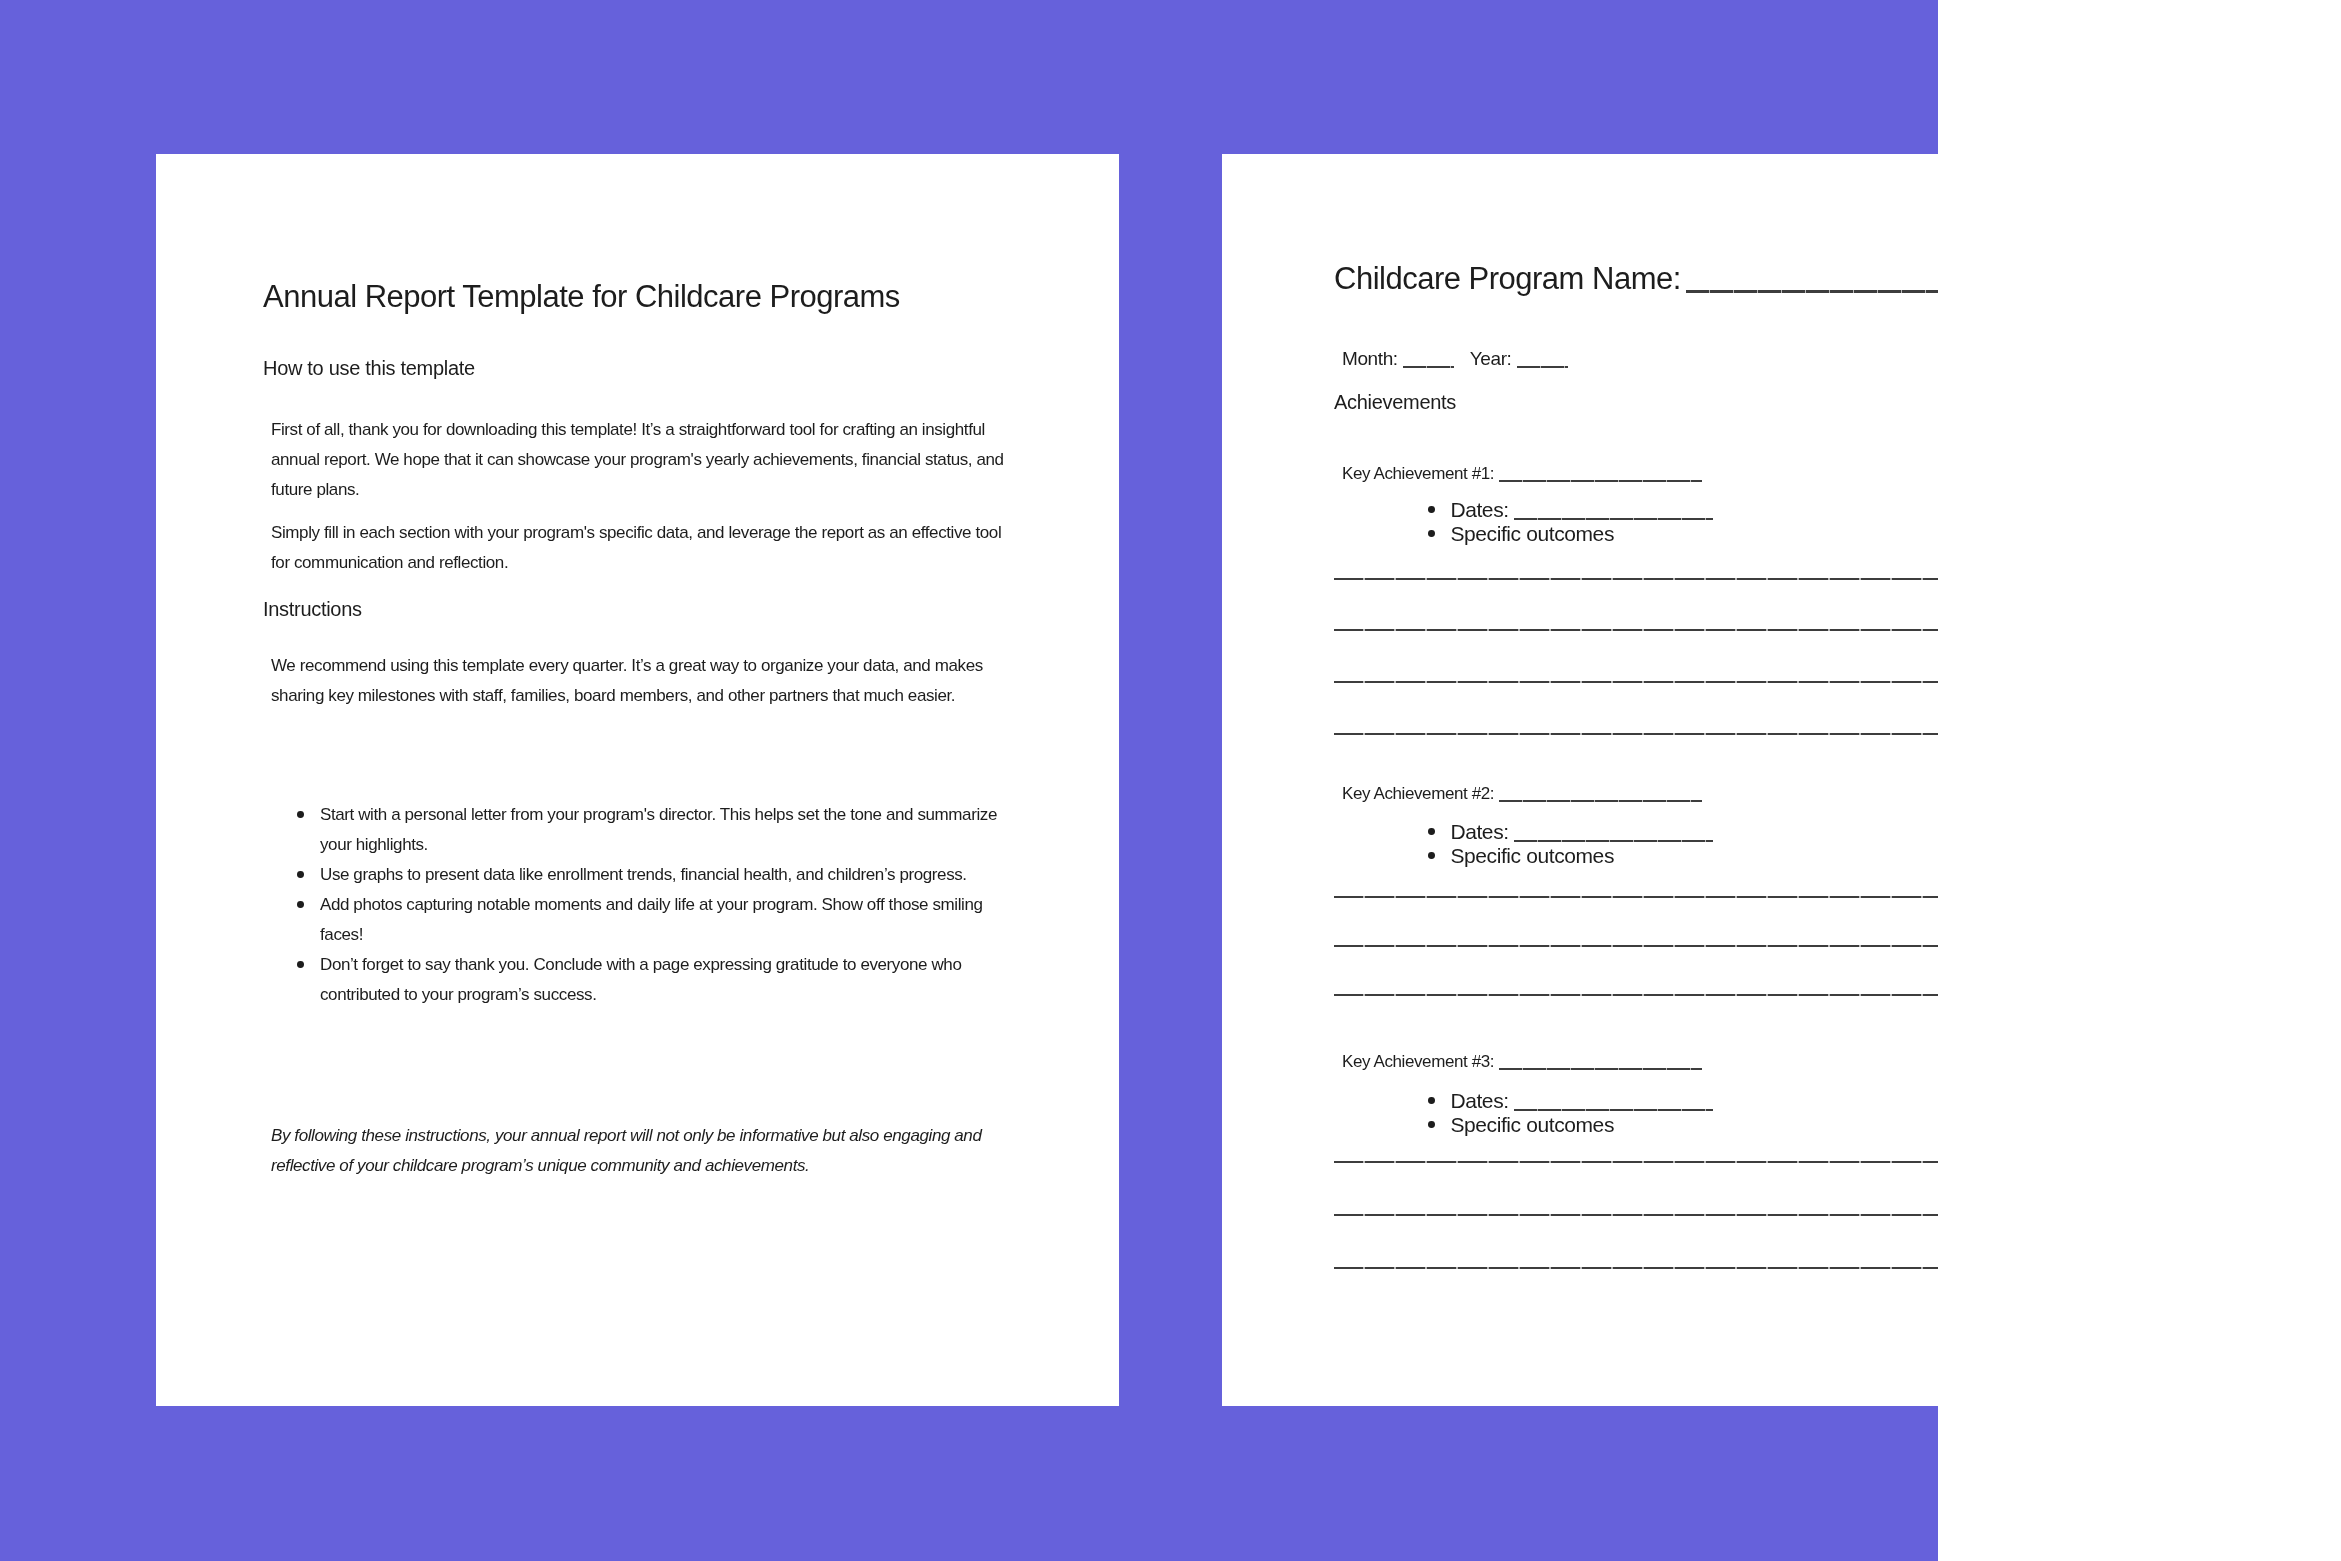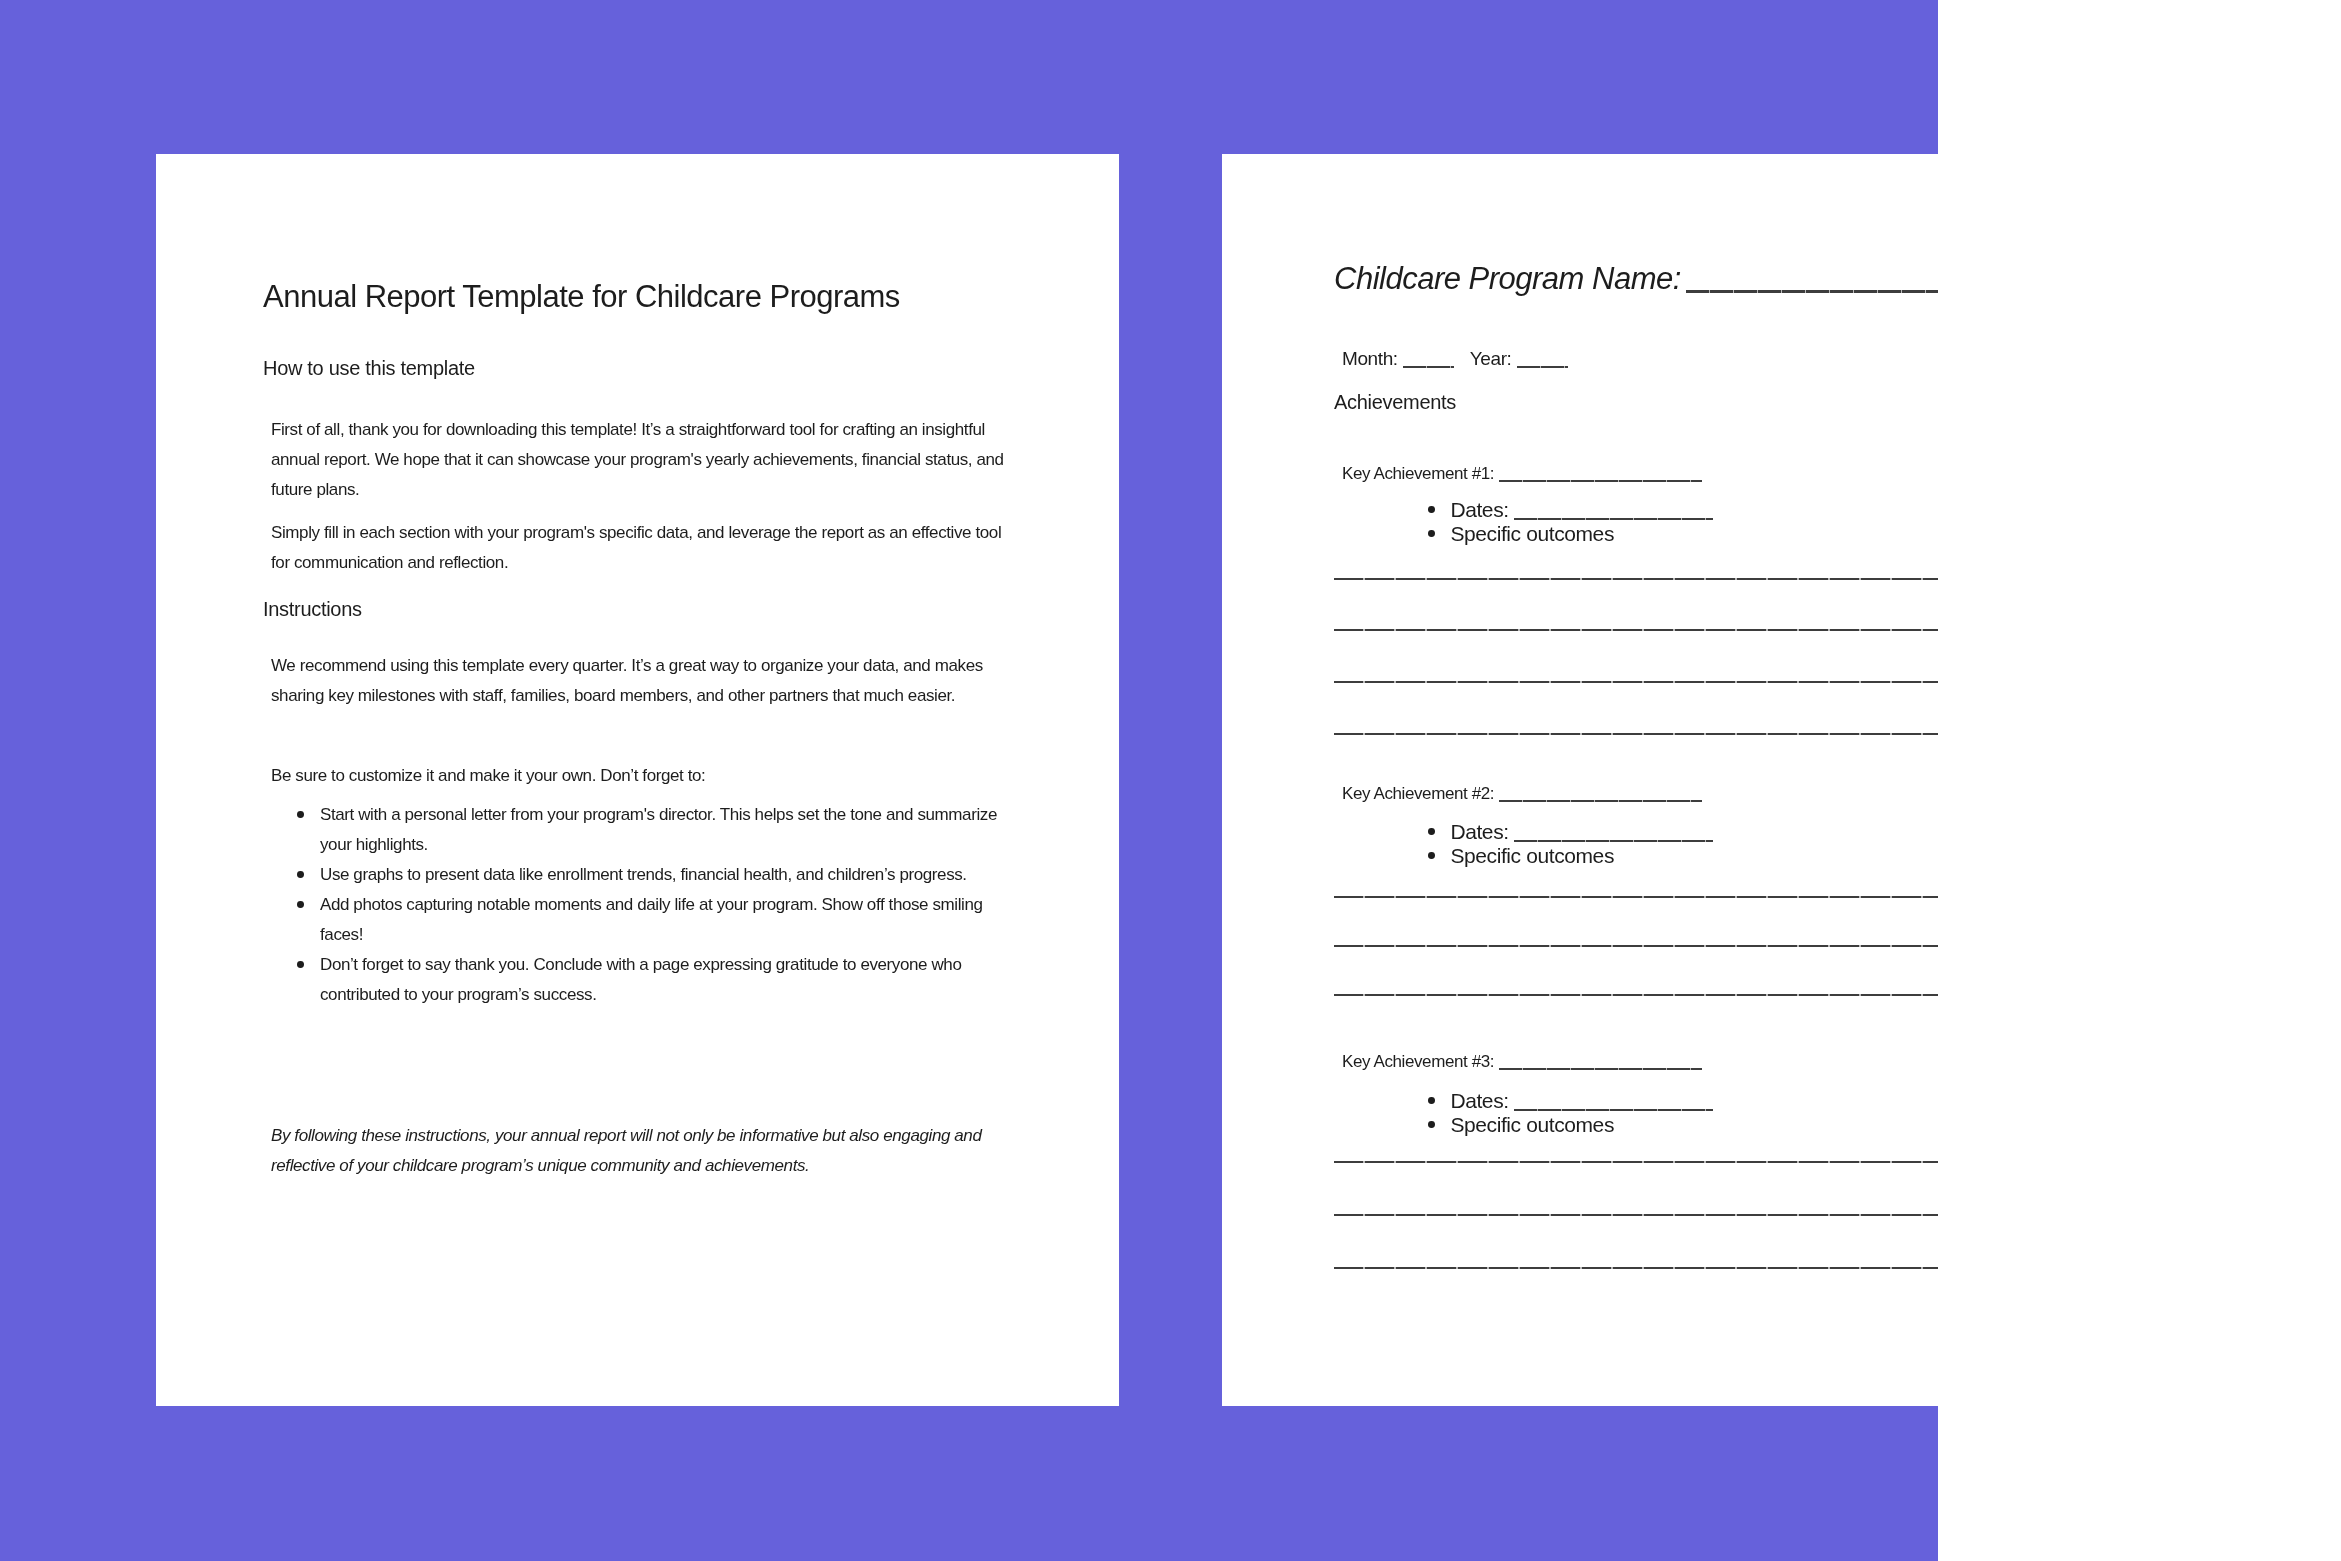--- a/index.html
+++ b/index.html
@@ -75,21 +75,21 @@
 
   .dot {
     position: absolute;
     left: 0; top: 11px;
     width: 6.8px; height: 6.8px;
     border-radius: 50%;
     background: #1d1d1d;
   }
 
   
-  .rp-title-row { left: 112px; top: 107px; font-style: italic; }
+  .rp-title-row { left: 112px; top: 107px; }
   .rp-month-row { left: 112px; top: 182px; font-size: 19px; }
   .rp-ach-h     { left: 112px; top: 234px; }
 
   .ka-label { left: 112px; white-space: nowrap; }
   .ka-1 { top: 297px; }
   .ka-2 { top: 617px; }
   .ka-3 { top: 885px; }
 
   .rp-bullet {
     position: absolute;
@@ -152,21 +152,20 @@
     <h2 class="doc-h2 lp-h2-how">How to use this template</h2>
 
     <p class="body-text lp-p1">First of all, thank you for downloading this template! It’s a straightforward tool for crafting an insightful annual report. We hope that it can showcase your program's yearly achievements, financial status, and future plans.</p>
 
     <p class="body-text lp-p2">Simply fill in each section with your program's specific data, and leverage the report as an effective tool for communication and reflection.</p>
 
     <h2 class="doc-h2 lp-h2-ins">Instructions</h2>
 
     <p class="body-text lp-p3">We recommend using this template every quarter. It’s a great way to organize your data, and makes sharing key milestones with staff, families, board members, and other partners that much easier.</p>
 
-    <p class="body-text lp-p4">Be sure to customize it and make it your own. Don’t forget to:</p>
 
     <ul class="lp-bullets">
       <li>
         <span class="dot"></span>
         <span>Start with a personal letter from your program's director. This helps set the tone and summarize your highlights.</span>
       </li>
       <li>
         <span class="dot"></span>
         <span>Use graphs to present data like enrollment trends, financial health, and children’s progress.</span>
       </li>

